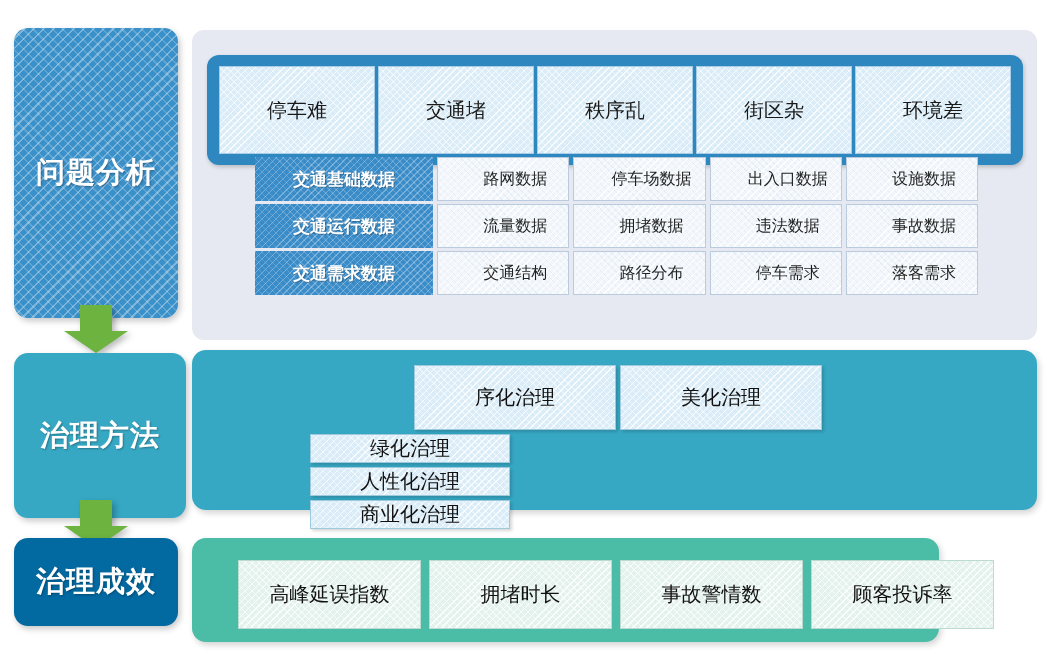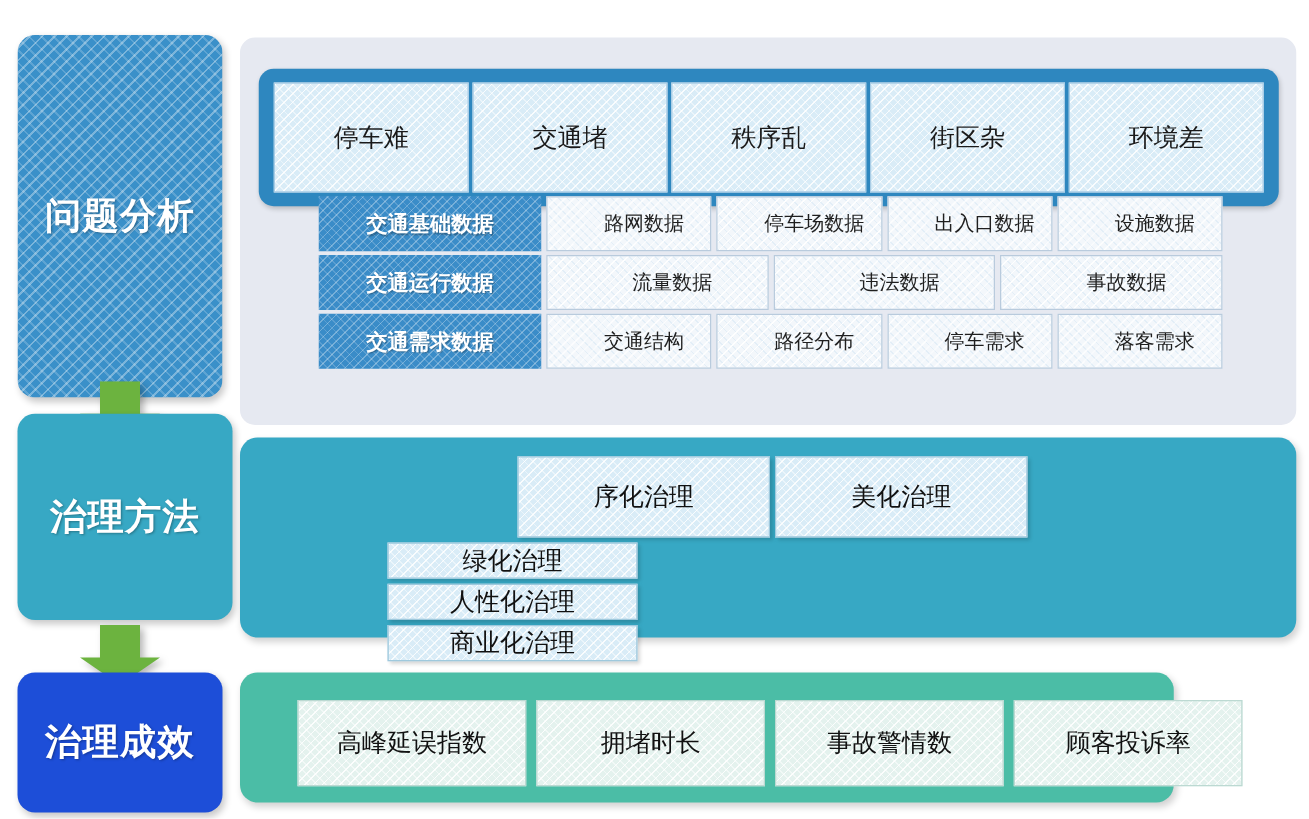--- a/index.html
+++ b/index.html
@@ -47,26 +47,26 @@
     text-align:right;
   }
   #stage-problem{
     left:14px;top:28px;width:164px;height:290px;
     background-color:#3a90c9;
     background-image:
       repeating-linear-gradient(135deg, rgba(255,255,255,.33) 0 1.5px, rgba(255,255,255,0) 1.5px 7px),
       repeating-linear-gradient(45deg, rgba(255,255,255,.18) 0 1.5px, rgba(255,255,255,0) 1.5px 7px);
   }
   #stage-method{
-    left:14px;top:331px;width:172px;height:165px;
+    left:14px;top:353px;width:172px;height:165px;
     background-color:#37a8c4;
   }
   #stage-effect{
-    left:14px;top:538px;width:164px;height:112px;
-    background-color:#1d4ed8;
+    left:14px;top:538px;width:164px;height:88px;
+    background-color:#0369a1;
   }
 
   
   .arrow{
     position:absolute;
     width:76px;height:48px;
     filter:drop-shadow(3px 3px 3px rgba(0,0,0,.28));
   }
   .arrow svg{display:block;}
   #arrow-1{left:58px;top:305px;}
@@ -230,20 +230,23 @@
       </div>
 
       <div class="grid-row">
         <div class="grid-rowlabel hatch-blue">
           <span>交通运行数据</span>
         </div>
         <div class="grid-cell">
           <span>流量数据</span>
         </div>
         <div class="grid-cell">
+          <span>拥堵数据</span>
+        </div>
+        <div class="grid-cell">
           <span>违法数据</span>
         </div>
         <div class="grid-cell">
           <span>事故数据</span>
         </div>
       </div>
 
       <div class="grid-row">
         <div class="grid-rowlabel hatch-blue">
           <span>交通需求数据</span>

